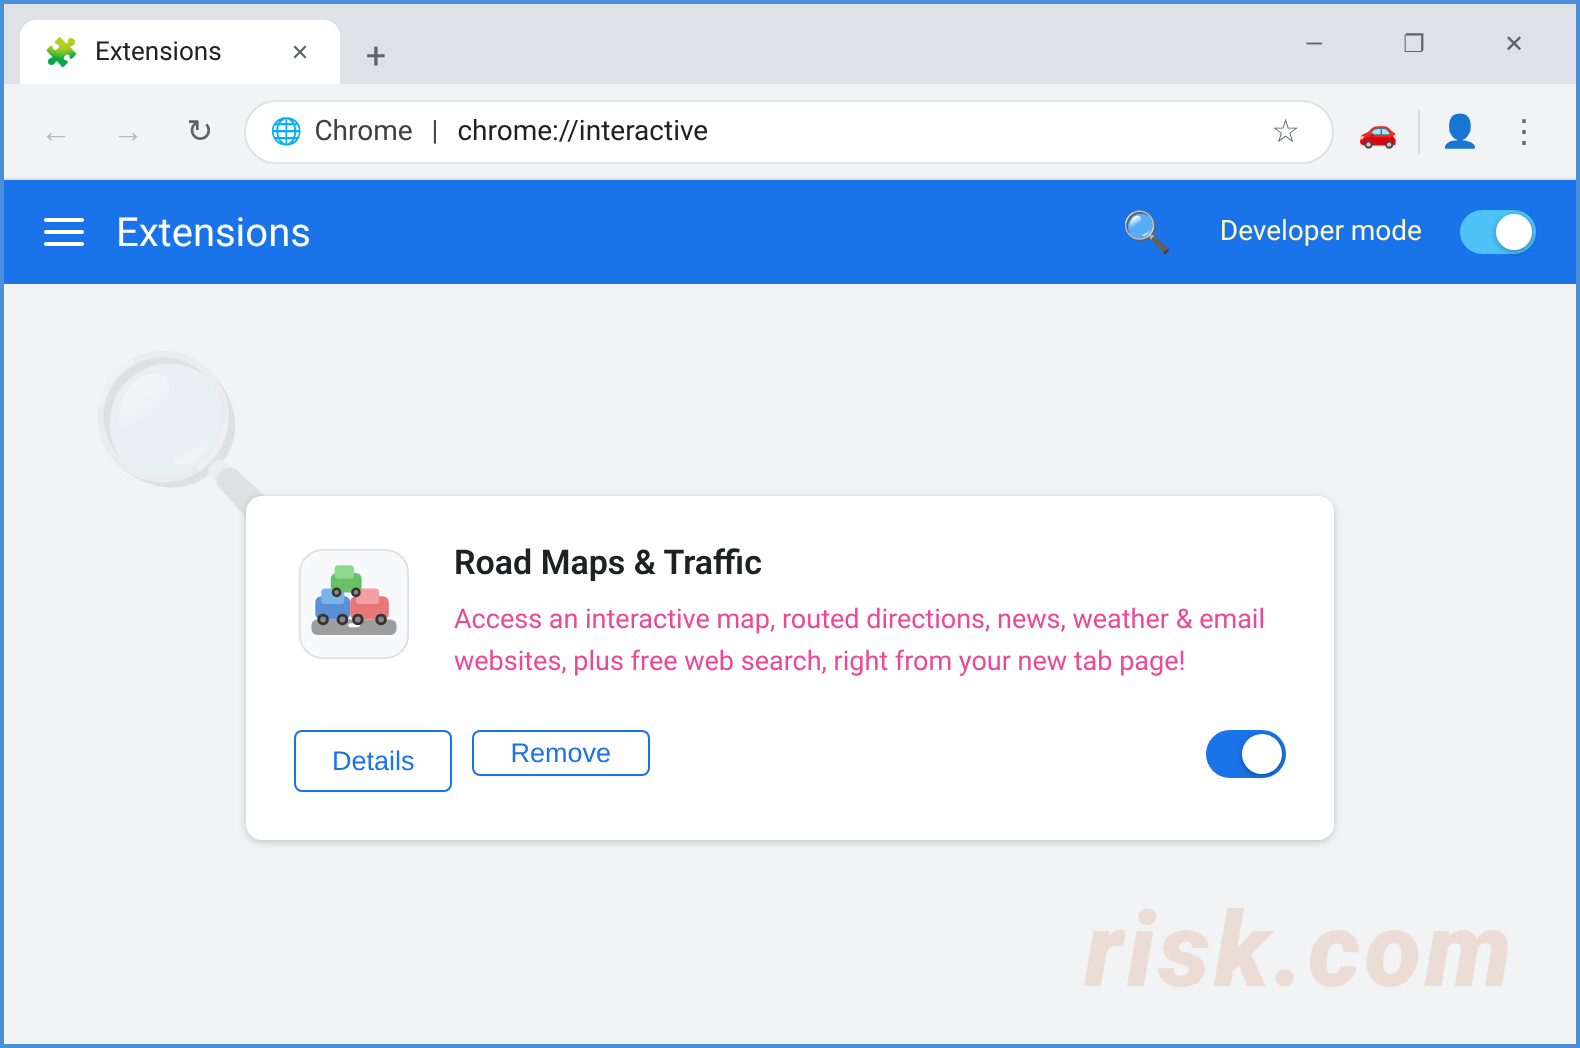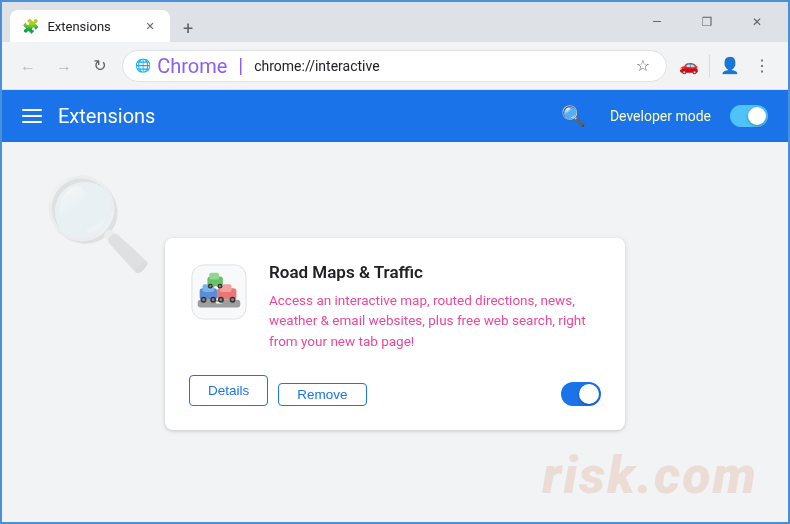--- a/index.html
+++ b/index.html
@@ -117,22 +117,22 @@
       align-items: center;
       padding: 0 12px;
       gap: 6px;
       border: 1px solid #dfe1e5;
     }
     .url-lock {
       font-size: 13px;
       color: #5f6368;
     }
     .url-origin {
-      color: #8b5cf6;
-      font-size: 20px;
+      color: #404040;
+      font-size: 14px;
     }
     .url-path {
       color: #202124;
       font-size: 14px;
     }
     .url-spacer { flex: 1; }
     .url-star, .url-extra {
       font-size: 16px;
       color: #5f6368;
       cursor: pointer;
@@ -253,21 +253,21 @@
       font-size: 90px;
       color: rgba(210, 120, 80, 0.12);
       pointer-events: none;
     }
 
     
     .ext-card {
       background: #fff;
       border-radius: 8px;
       box-shadow: 0 1px 3px rgba(0,0,0,0.12), 0 1px 6px rgba(0,0,0,0.08);
-      width: 460px;
+      width: 544px;
       padding: 24px;
       position: relative;
       z-index: 1;
     }
     .ext-card-header {
       display: flex;
       gap: 20px;
       margin-bottom: 12px;
     }
     .ext-icon {
@@ -291,21 +291,21 @@
       color: #202124;
       margin-bottom: 8px;
     }
     .ext-desc {
       font-size: 13.5px;
       color: #ec4899;
       line-height: 1.5;
     }
     .ext-card-footer {
       display: flex;
-      align-items: flex-end;
+      align-items: flex-start;
       margin-top: 24px;
       gap: 10px;
     }
     .btn-details {
       padding: 7px 18px;
       border: 1px solid #1a73e8;
       border-radius: 4px;
       background: #fff;
       color: #1a73e8;
       font-size: 13.5px;

